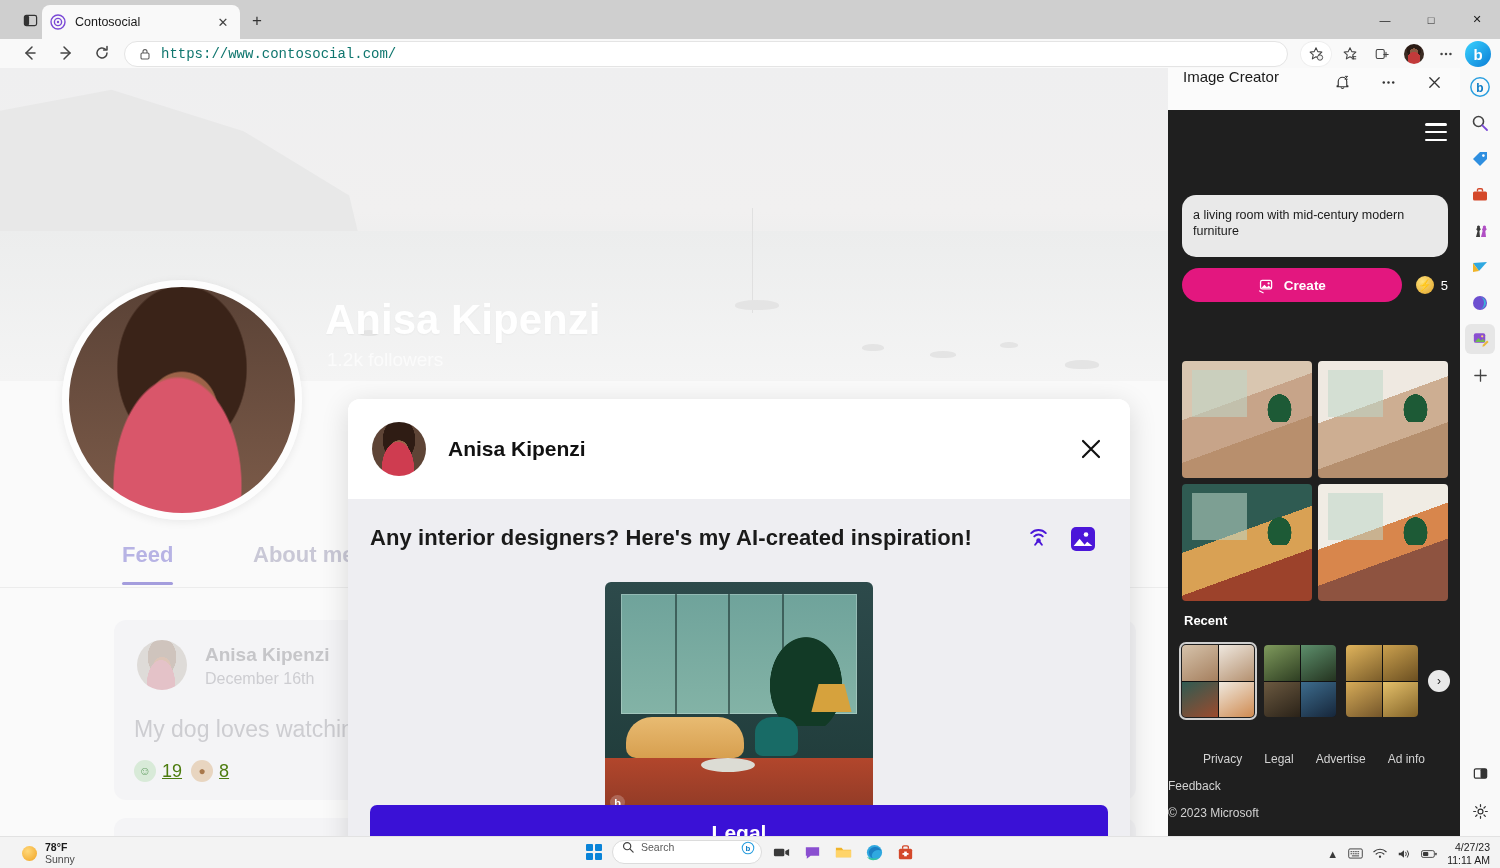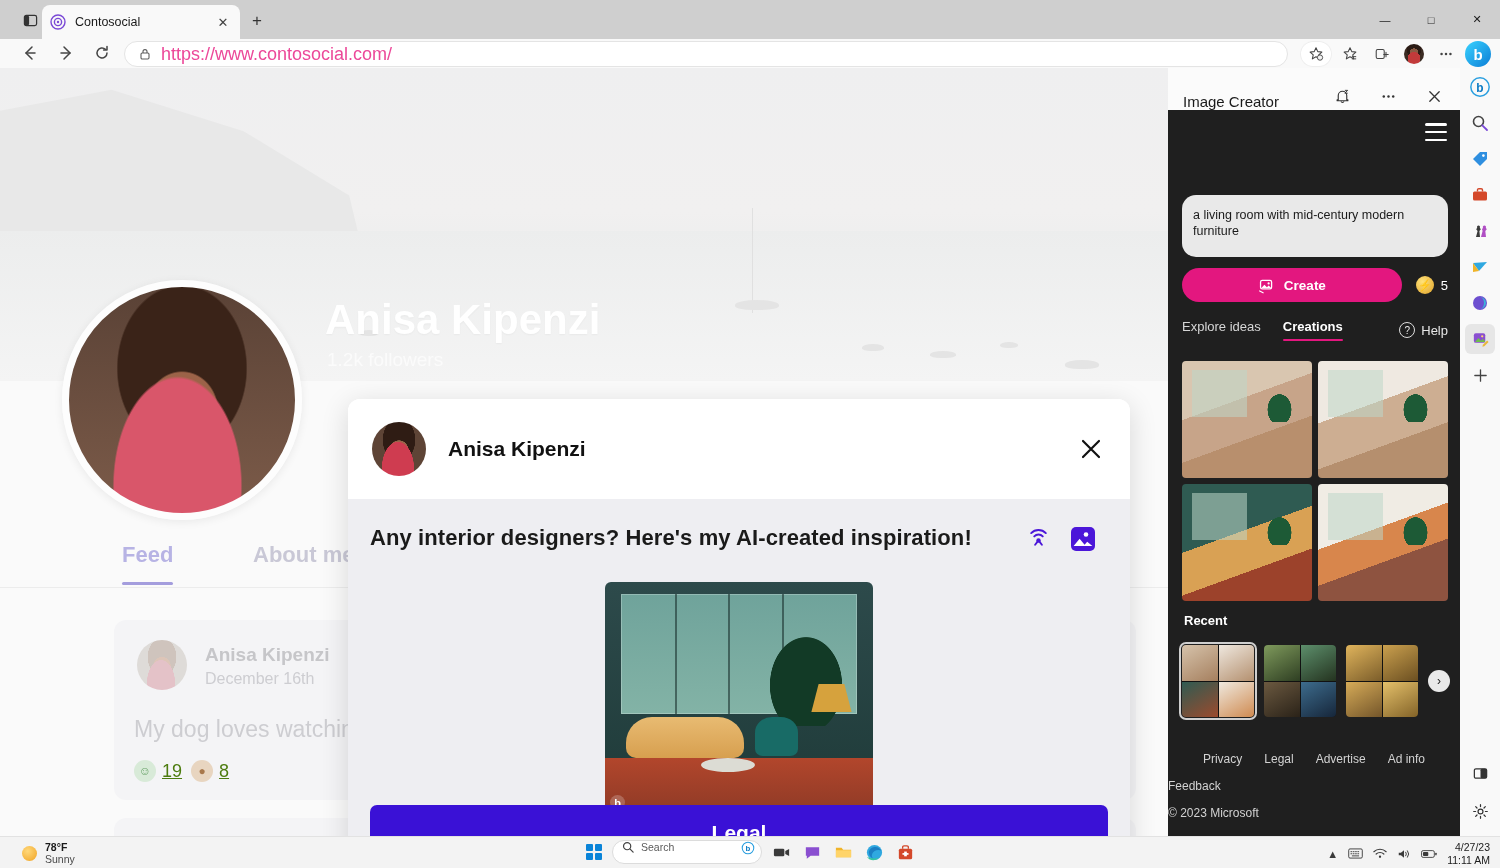--- a/index.html
+++ b/index.html
@@ -54,21 +54,21 @@
     position: absolute; top: -2px; width: 32px; height: 32px;
     display: flex; align-items: center; justify-content: center;
     color: #454545; border-radius: 5px;
   }
   .omnibox {
     position: absolute; left: 124px; top: 2px; width: 1164px; height: 26px;
     background: #ffffff; border-radius: 13px; display: flex; align-items: center;
     padding: 0 10px; border: 1px solid #e4e4e4;
   }
   .omnibox .lock { margin: 0 10px 0 4px; display: flex; }
-  .omnibox .url { font-size: 18px; color: #ec4899; }
+  .omnibox .url { font-size: 14px; color: #0f766e; font-family: Liberation Mono, monospace; }
   .tb-right { position: absolute; right: 8px; top: 2px; display: flex; align-items: center; gap: 4px; }
   .tb-icon {
     width: 28px; height: 26px; display: flex; align-items: center;
     justify-content: center; border-radius: 5px; color: #444;
   }
   .tb-icon.pill { background: #ffffff; box-shadow: 0 0 0 1px #eee inset; border-radius: 13px; width: 32px;}
   .avatar-pic {
     width: 20px; height: 20px; border-radius: 50%;
     background:
       radial-gradient(circle at 50% 72%, #c23a3a 0 36%, transparent 37%),
@@ -242,21 +242,21 @@
     font-size: 21px; font-weight: bold; font-family: inherit; cursor: pointer;
   }
 
   
   .side-panel {
     position: absolute; left: 1168px; top: 68px; width: 292px; height: 768px;
     background: #202020; display: flex; flex-direction: column;
   }
   .sp-head {
     height: 42px; flex: none; background: #fbfbfb; display: flex;
-    align-items: flex-end; padding: 0 12px 0 15px; gap: 18px;
+    align-items: flex-start; padding: 0 12px 0 15px; gap: 18px;
   }
   .sp-title { flex: 1; font-size: 15px; color: #1a1a1a; }
   .sp-hicon {
     width: 28px; height: 28px; display: flex; align-items: center;
     justify-content: center; color: #333; border-radius: 5px;
   }
   .sp-main { flex: 1; overflow: hidden; position: relative; background: #1f1f1f; }
   .hamburger {
     position: absolute; right: 13px; top: 13px; width: 22px; height: 18px;
     display: flex; flex-direction: column; justify-content: space-between;
@@ -625,28 +625,20 @@
               </svg>
           </span>
           <span>Create</span>
         </button>
         <span class="boost">
           <span class="coin">⚡</span>
           <span class="boost-count">5</span>
         </span>
       </div>
 
-      <div class="tab-row">
-        <span class="ic-tab">Explore ideas</span>
-        <span class="ic-tab active">Creations</span>
-        <span class="help">
-          <span class="q">?</span>
-          <span>Help</span>
-        </span>
-      </div>
 
       <div class="grid4">
         <div class="gcell g1">
             <div class="win"></div>
             <div class="plant"></div>
           </div>
         <div class="gcell g2">
             <div class="win"></div>
             <div class="plant"></div>
           </div>

